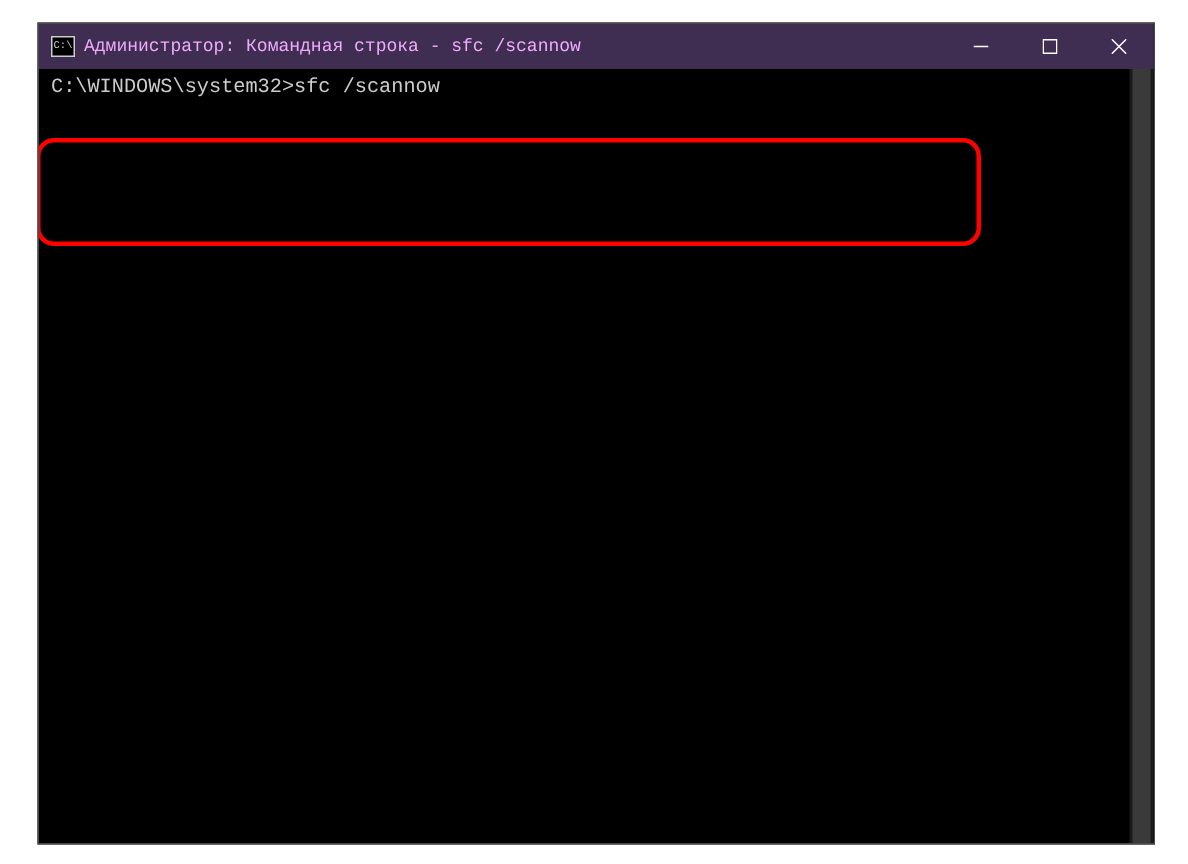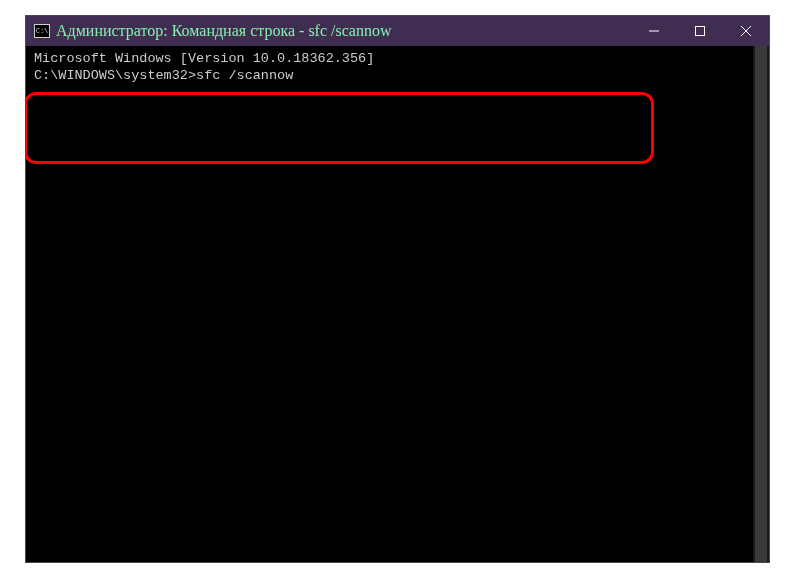--- a/index.html
+++ b/index.html
@@ -44,23 +44,23 @@
       height: 14px;
       background: #000;
       border: 1px solid #ccc;
       display: flex;
       align-items: center;
       justify-content: center;
       font-size: 8px;
       color: #ccc;
     }
     .titlebar-title {
-      color: #86efac;
-      font-size: 16px;
-      font-family: Liberation Serif, serif;
+      color: #f0abfc;
+      font-size: 12px;
+      font-family: Liberation Mono, monospace;
     }
     .titlebar-controls {
       display: flex;
       height: 100%;
     }
     .titlebar-btn {
       width: 46px;
       height: 100%;
       display: flex;
       align-items: center;
@@ -135,21 +135,20 @@
       <div class="titlebar-btn">
         <svg width="10" height="10" viewBox="0 0 10 10">
           <line x1="0" y1="0" x2="10" y2="10"></line>
           <line x1="10" y1="0" x2="0" y2="10"></line>
         </svg>
       </div>
     </div>
   </div>
 
   <div class="terminal">
-    <div class="terminal-line">Microsoft Windows [Version 10.0.18362.356]</div>
     <div class="terminal-line"></div>
     <div class="terminal-line"><span>C:\WINDOWS\system32&gt;</span><span>sfc /scannow</span></div>
     <div class="terminal-line"></div>
     <div class="terminal-line"></div>
 
     <div class="highlight-box" style="top:46px; left:-2px; width:630px; height:72px;"></div>
   </div>
 
   <div class="scrollbar">
     <div class="scrollbar-thumb"></div>

